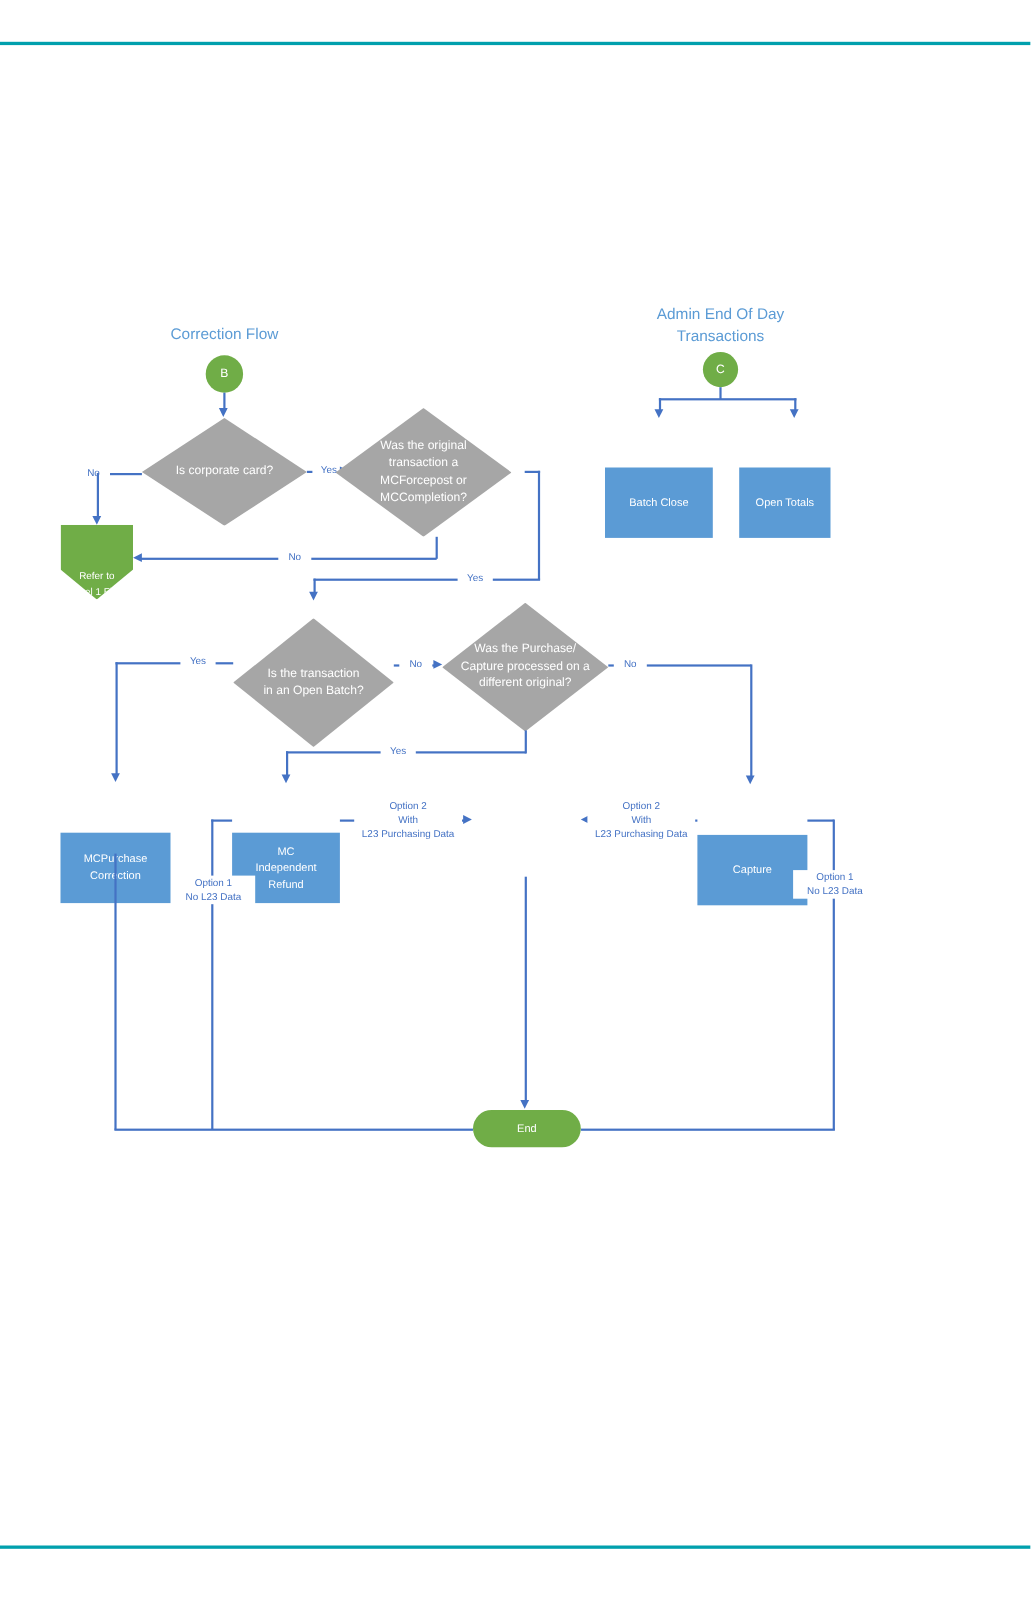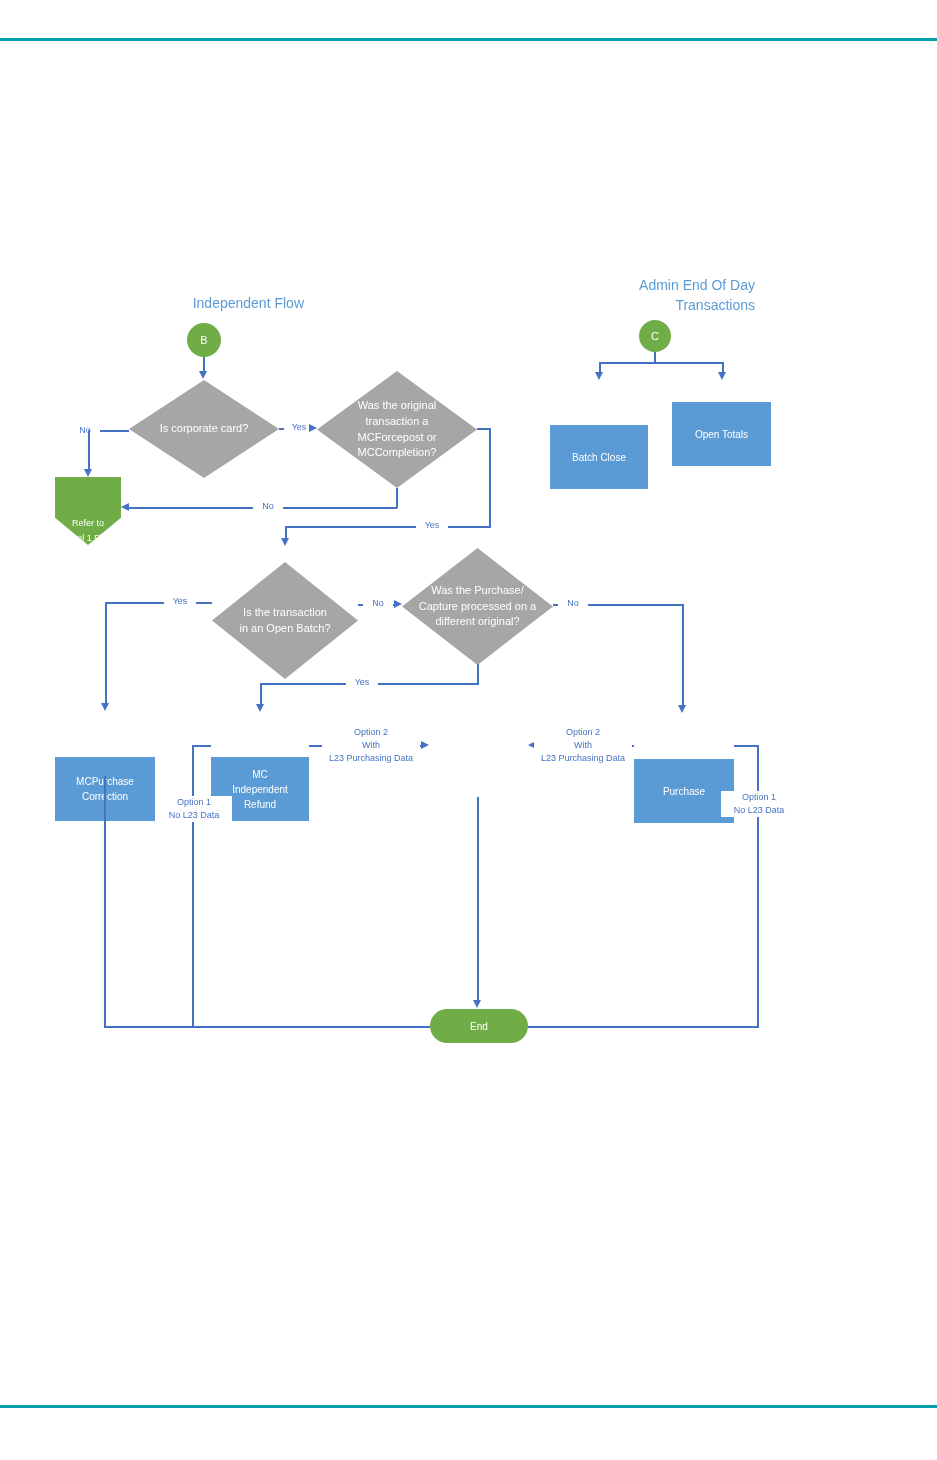--- a/index.html
+++ b/index.html
@@ -11,21 +11,21 @@
     --title-blue:#5B9BD5;
   }
   html,body{margin:0;padding:0;background:#fff;}
   #page{
     position:relative;width:937px;height:1460px;background:#ffffff;overflow:hidden;
     font-family:"Liberation Sans",sans-serif;
   }
   .rule{position:absolute;left:0;width:937px;height:3px;background:var(--rule-teal);}
   .flow-title{
     position:absolute;color:var(--title-blue);font-size:14px;line-height:1.42;
-    text-align:right;white-space:pre-line;
+    text-align:center;white-space:pre-line;
   }
   .node{
     position:absolute;display:flex;align-items:center;justify-content:center;
     color:#ffffff;text-align:center;white-space:pre-line;
   }
   .process{background:var(--node-blue);font-size:10px;line-height:1.5;margin-top:45px;}
   .connector-circle{background:var(--node-green);border-radius:50%;font-size:11px;}
   .terminator{background:var(--node-green);border-radius:17px;font-size:10px;}
   .offpage{
     background:var(--node-green);font-size:9px;line-height:1.6;
@@ -54,21 +54,21 @@
   }
 </style>
 </head>
 <body>
 
 <div id="page">
 
   <div class="rule" style="top:38px"></div>
   <div class="rule" style="top:1405px"></div>
 
-  <div class="flow-title" style="left:104px;top:294px;width:200px">Independent Flow</div>
+  <div class="flow-title" style="left:104px;top:294px;width:200px">Correction Flow</div>
 
   <div class="node connector-circle" style="left:187px;top:323px;width:34px;height:34px">
     <span>B</span>
   </div>
   <div class="lv" style="left:203px;top:357px;height:15px"></div>
   <div class="arr arr-d" style="left:199px;top:371px"></div>
 
   <div class="diamond" style="left:129px;top:380px;width:150px;height:98px">
     <div class="diamond-bg"></div>
     <div class="diamond-label">Is corporate card?</div>
@@ -81,21 +81,21 @@
 
   <div class="node offpage" style="left:55px;top:477px;width:66px;height:68px">
     <span>Refer to
 Level 1 Flow</span>
   </div>
 
   <div class="lh" style="left:279px;top:428px;width:32px"></div>
   <div class="clabel" style="left:284px;top:421px;width:26px">Yes</div>
   <div class="arr arr-r" style="left:309px;top:424px"></div>
 
-  <div class="diamond" style="left:317px;top:371px;width:160px;height:117px">
+  <div class="diamond" style="left:305px;top:371px;width:160px;height:117px">
     <div class="diamond-bg"></div>
     <div class="diamond-label">Was the original
 transaction a
 MCForcepost or
 MCCompletion?</div>
   </div>
 
   <div class="lv" style="left:396px;top:488px;height:20px"></div>
   <div class="lh" style="left:128px;top:507px;width:269px"></div>
   <div class="arr arr-l" style="left:121px;top:503px"></div>
@@ -144,21 +144,21 @@
   <div class="node process" style="left:211px;top:712px;width:98px;height:64px">
     <span>MC
 Independent
 Refund</span>
   </div>
   <div class="node process" style="left:55px;top:712px;width:100px;height:64px">
     <span>MCPurchase
 Correction</span>
   </div>
   <div class="node process" style="left:634px;top:714px;width:100px;height:64px">
-    <span>Purchase</span>
+    <span>Capture</span>
   </div>
 
   <div class="lh" style="left:309px;top:745px;width:115px"></div>
   <div class="arr arr-r" style="left:421px;top:741px"></div>
   <div class="clabel" style="left:322px;top:726px;width:94px">Option 2
 With
 L23 Purchasing Data</div>
 
   <div class="lh" style="left:532px;top:745px;width:102px"></div>
   <div class="arr arr-l" style="left:528px;top:741px"></div>
@@ -195,17 +195,17 @@
   <div class="lv" style="left:654px;top:352px;height:11px"></div>
   <div class="lh" style="left:599px;top:362px;width:125px"></div>
   <div class="lv" style="left:599px;top:362px;height:11px"></div>
   <div class="arr arr-d" style="left:595px;top:372px"></div>
   <div class="lv" style="left:722px;top:362px;height:11px"></div>
   <div class="arr arr-d" style="left:718px;top:372px"></div>
 
   <div class="node process" style="left:550px;top:380px;width:98px;height:64px">
     <span>Batch Close</span>
   </div>
-  <div class="node process" style="left:672px;top:357px;width:99px;height:64px">
+  <div class="node process" style="left:672px;top:380px;width:83px;height:64px">
     <span>Open Totals</span>
   </div>
 
 </div>
 
 </body></html>

